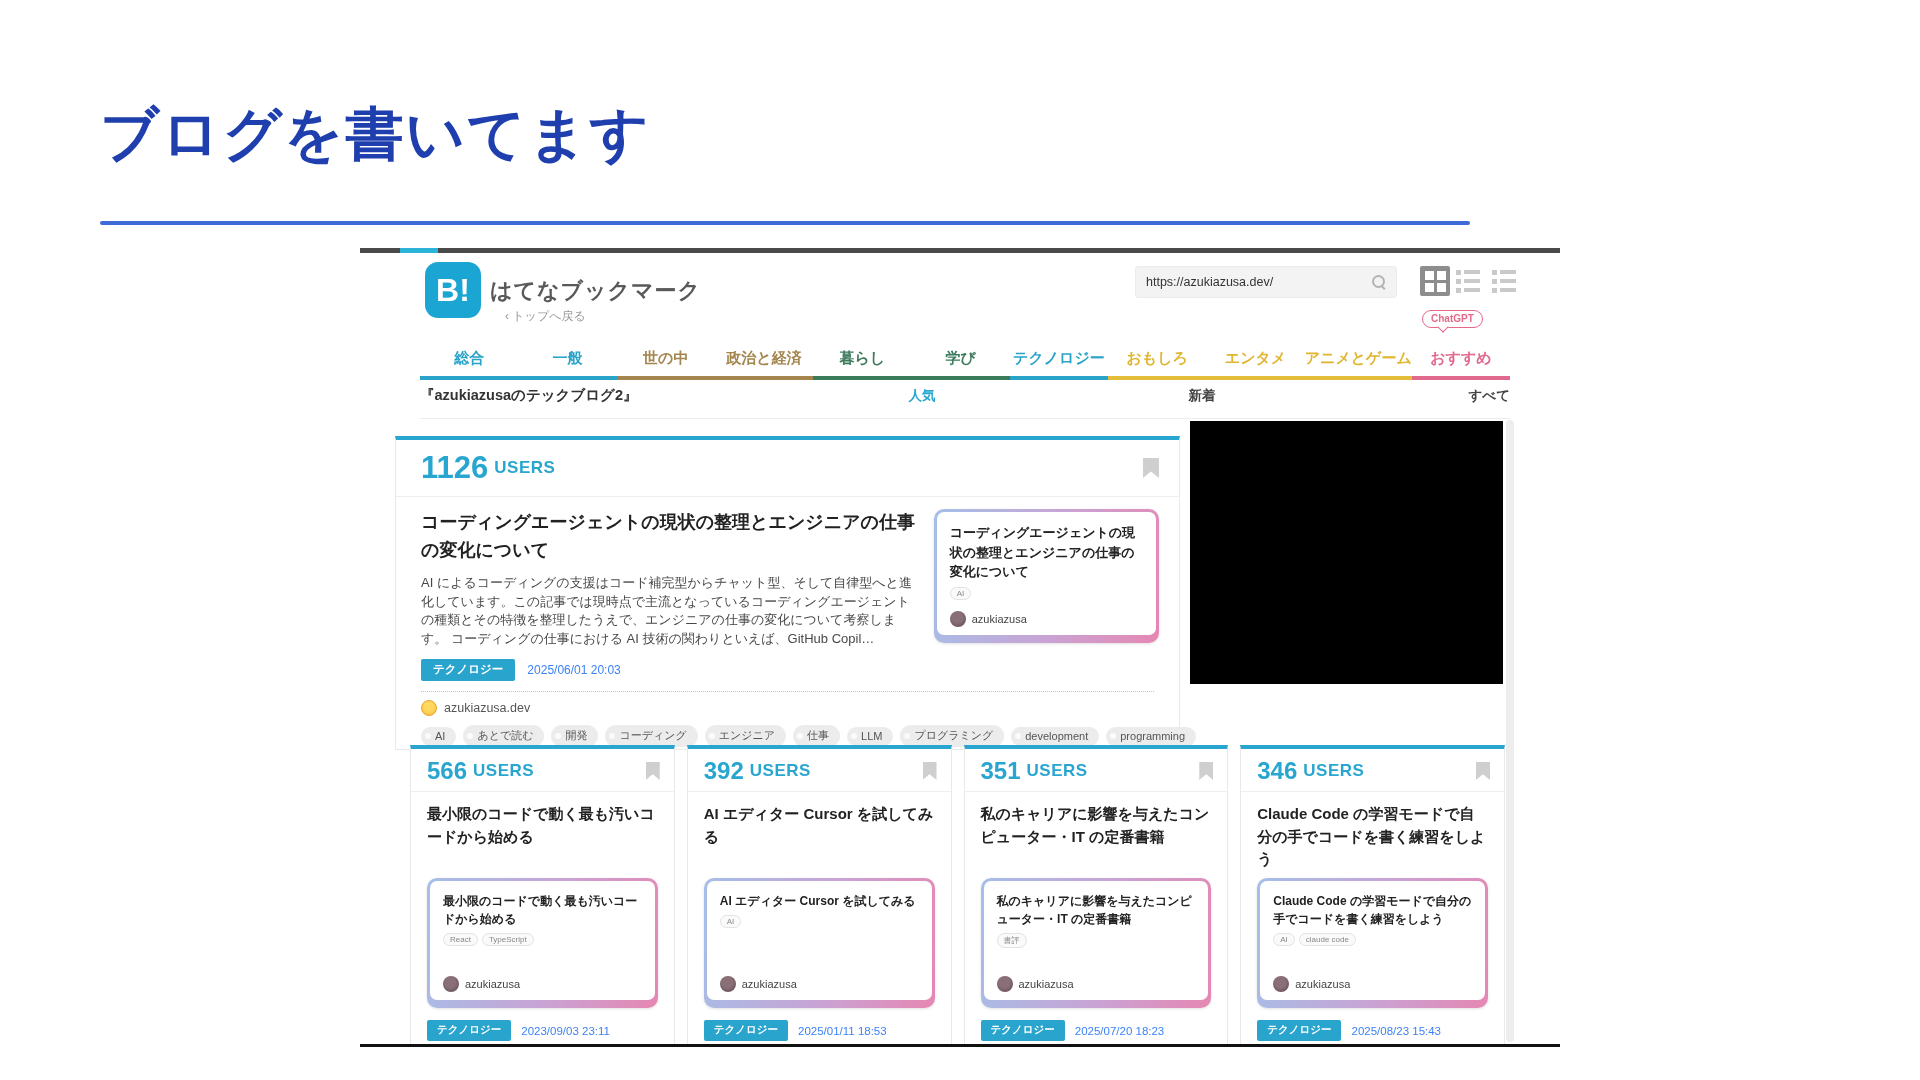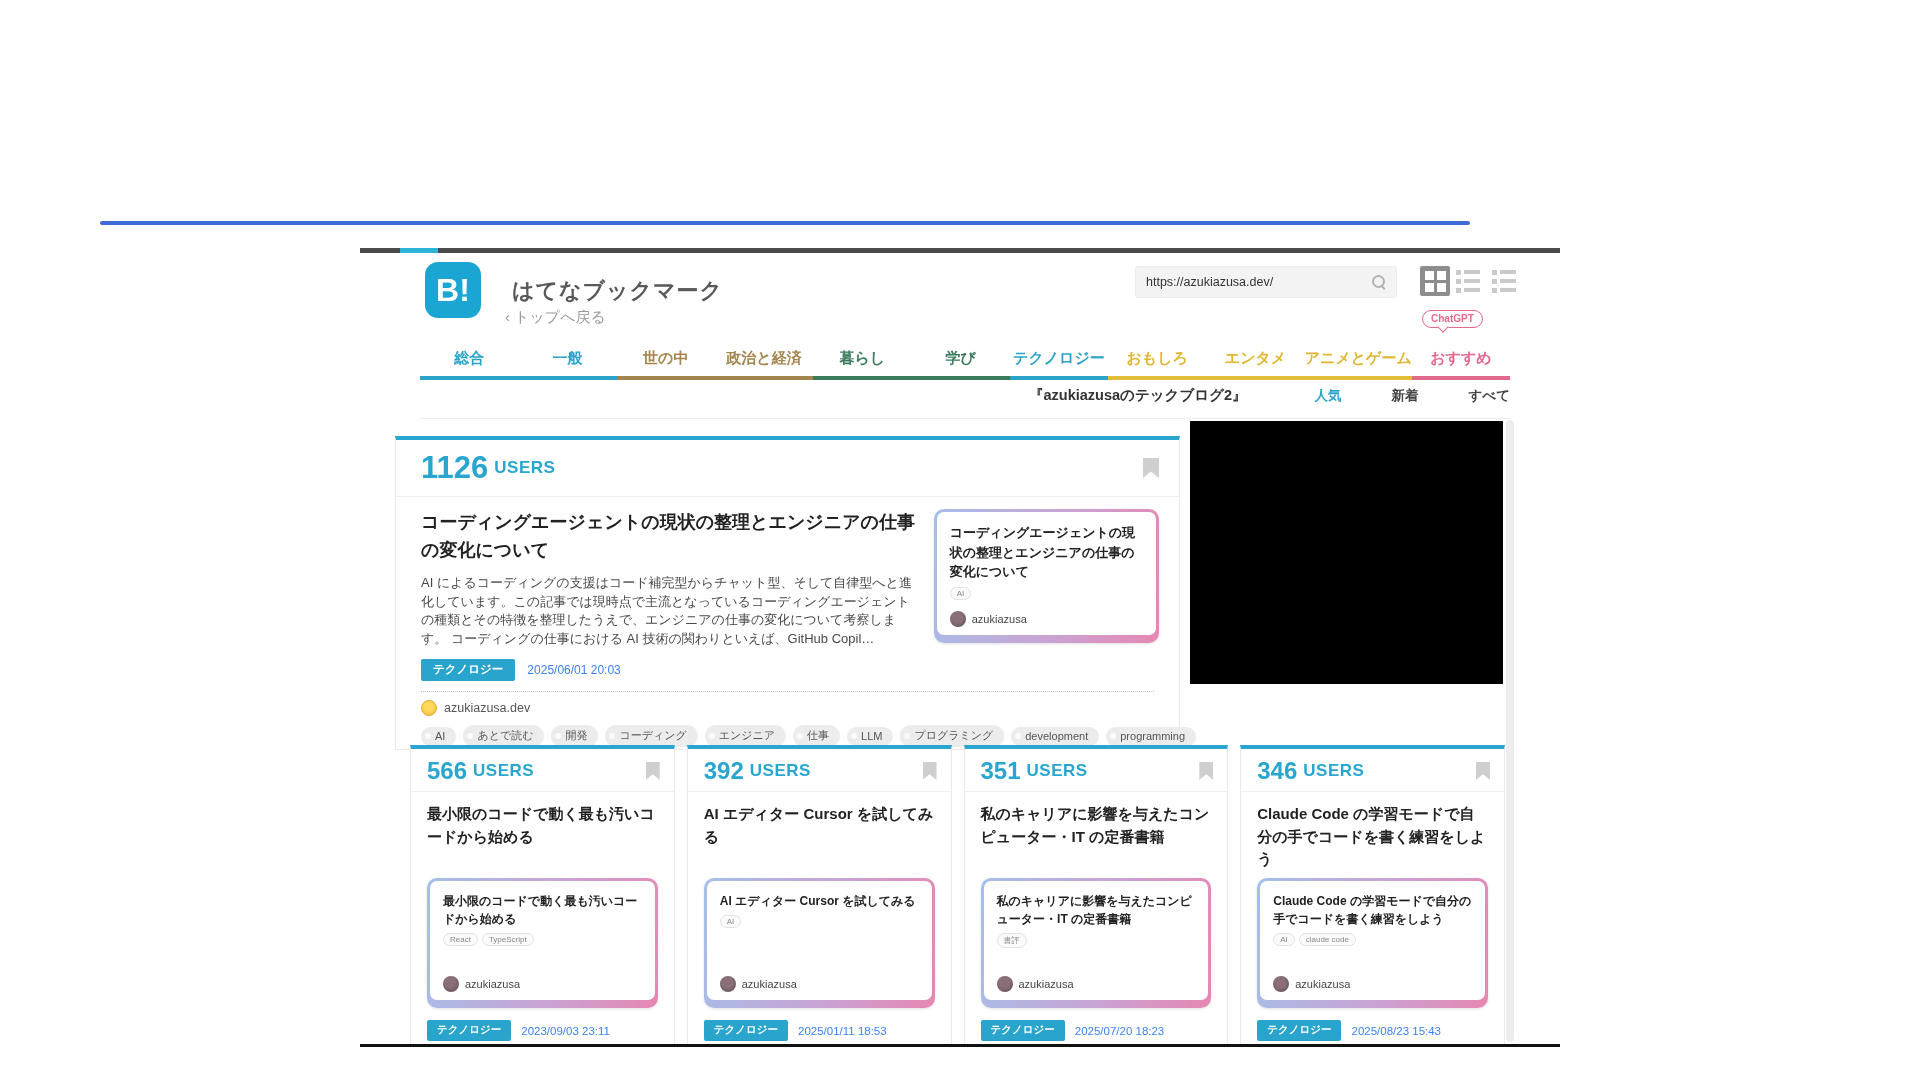--- a/index.html
+++ b/index.html
@@ -12,22 +12,22 @@
   .title-rule { position:absolute; left:100px; top:221px; width:1370px; height:4px; background:#3e6bd8; border-radius:2px; }
 
   
   .shot { position:absolute; left:360px; top:248px; width:1200px; height:796px; background:#fff; overflow:hidden; }
   .shot-topbar { position:absolute; left:0; top:0; width:1200px; height:5px; background:#4a4a4a; }
   .shot-topbar .seg { position:absolute; left:40px; top:0; width:38px; height:5px; background:#2bb3d8; }
   .bottom-line { position:absolute; left:360px; top:1044px; width:1200px; height:3px; background:#111; z-index:40; }
 
   
   .hb-logo { position:absolute; left:65px; top:14px; width:56px; height:56px; background:#1ba5d3; border-radius:13px; color:#fff; font-weight:bold; font-size:32px; display:flex; align-items:center; justify-content:center; }
-  .hb-sitename { position:absolute; left:152px; top:28px; font-size:22px; font-weight:bold; color:#595959; letter-spacing:1px; }
-  .hb-back { position:absolute; left:145px; top:60px; font-size:15px; color:#9a9a9a; }
+  .hb-sitename { position:absolute; left:130px; top:28px; font-size:22px; font-weight:bold; color:#595959; letter-spacing:1px; }
+  .hb-back { position:absolute; left:145px; top:60px; font-size:12px; color:#9a9a9a; }
   .hb-search { position:absolute; left:775px; top:18px; width:262px; height:32px; background:#f3f3f3; border:1px solid #ececec; border-radius:3px; display:flex; align-items:center; padding:0 10px; }
   .hb-search .q { flex:1; font-size:12.5px; color:#333; border:none; background:transparent; outline:none; font-family:"Liberation Sans", sans-serif; }
   .mag { position:relative; width:14px; height:14px; }
   .mag::before { content:""; position:absolute; left:0; top:0; width:9px; height:9px; border:2px solid #b3b3b3; border-radius:50%; }
   .mag::after { content:""; position:absolute; left:10px; top:10px; width:5px; height:2px; background:#b3b3b3; transform:rotate(45deg); transform-origin:0 0; }
   .viewicons { position:absolute; left:1060px; top:18px; display:flex; gap:6px; }
   .icon-grid { width:30px; height:30px; background:#8d8d8d; border-radius:2px; display:grid; grid-template-columns:9px 9px; grid-template-rows:9px 9px; gap:3px; align-content:center; justify-content:center; }
   .icon-grid span { background:#fff; }
   .icon-list { width:30px; height:30px; display:flex; flex-direction:column; justify-content:center; gap:4px; }
   .icon-list .row { display:flex; align-items:center; gap:3px; }
@@ -39,21 +39,21 @@
   
   .hb-nav { position:absolute; left:60px; top:92px; width:1090px; display:flex; border-bottom:4px solid #ededed; }
   .hb-nav .tab { flex:1; text-align:center; font-size:15px; font-weight:bold; padding:9px 0 8px; margin-bottom:-4px; border-bottom:4px solid transparent; white-space:nowrap; }
   .tab.c-cyan { color:#2aa3c9; border-bottom-color:#2aa3c9; }
   .tab.c-tan { color:#a3854d; border-bottom-color:#a3854d; }
   .tab.c-green { color:#3c7a5c; border-bottom-color:#3c7a5c; }
   .tab.c-yellow { color:#e0b52f; border-bottom-color:#e4bc3c; }
   .tab.c-pink { color:#e06a8e; border-bottom-color:#e06a8e; }
 
   
-  .hb-subnav { position:absolute; left:60px; top:138px; width:1090px; display:flex; justify-content:flex-end; align-items:center; gap:50px; }
+  .hb-subnav { position:absolute; left:60px; top:138px; width:1090px; display:flex; justify-content:space-between; align-items:center; gap:50px; }
   .hb-subnav .blogname { font-size:14.5px; font-weight:bold; color:#333; margin-right:18px; }
   .hb-subnav .stab { font-size:13.5px; font-weight:bold; color:#444; }
   .hb-subnav .stab.active { color:#28a6cf; }
   .content-divider { position:absolute; left:60px; top:170px; width:1090px; height:1px; background:#ececec; }
 
   
   .ucount { color:#28a6cf; font-weight:bold; }
   .ulabel { color:#28a6cf; font-size:17px; font-weight:bold; letter-spacing:0.5px; margin-left:6px; }
   .bm { width:16px; height:20px; background:#cfcfcf; clip-path:polygon(0 0,100% 0,100% 100%,50% 68%,0 100%); }
   .cat-badge { display:inline-block; background:#29a4cc; color:#fff; font-size:11.5px; font-weight:bold; padding:3px 12px 4px; border-radius:2px; }
@@ -106,20 +106,21 @@
   .card .thumb .ttitle { font-size:12px; }
   .card .foot { display:flex; align-items:center; padding:12px 14px 0 16px; }
   .card .foot .cat-badge { font-size:10.5px; padding:3px 10px 4px; }
   .card .foot .entry-date { font-size:11.5px; margin-left:10px; }
 </style>
 </head>
 <body>
 
 <div class="slide">
 
+  <div class="slide-title">ブログを書いてます</div>
   <div class="title-rule"></div>
 
   <div class="shot">
     <div class="shot-topbar">
         <div class="seg"></div>
       </div>
 
     <div class="hb-logo">B!</div>
     <div class="hb-sitename">はてなブックマーク</div>
     <div class="hb-back">‹ トップへ戻る</div>

